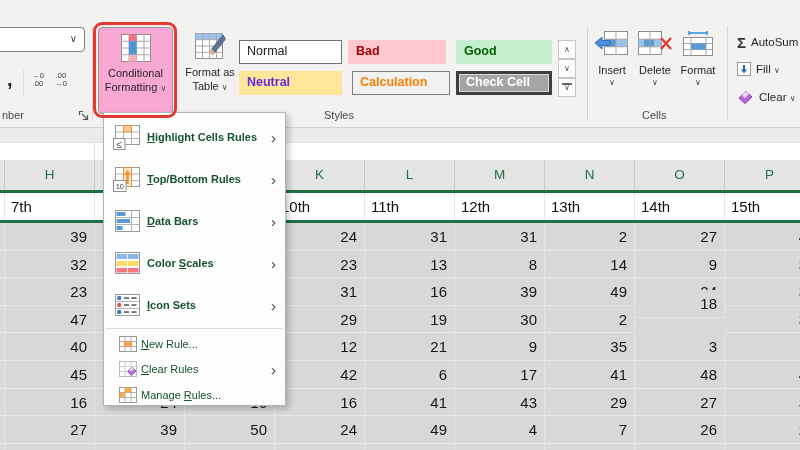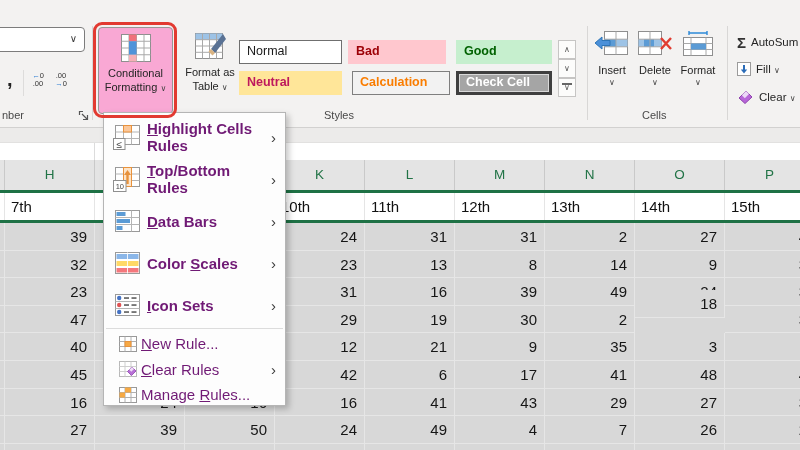--- a/index.html
+++ b/index.html
@@ -48,21 +48,21 @@
   .greenline{position:absolute;left:0;width:800px;height:3px;background:#1e7145;z-index:3;}
   .collabel{position:absolute;top:33px;height:27px;width:90px;box-sizing:border-box;background:#fff;border-right:1px solid #e5e5e5;
             font-size:15px;line-height:27px;color:#111;padding-left:6px;}
   .cell{position:absolute;width:90px;height:27.6px;box-sizing:border-box;background:#d8d8d8;border-right:1px solid #e6e6e6;border-bottom:1px solid #e6e6e6;
         font-size:15px;line-height:27px;color:#161616;text-align:right;padding-right:7px;}
   
   .menu{position:absolute;left:103px;top:112px;width:183px;height:294px;background:#fdfdfd;border:1px solid #b5b5b5;
         box-shadow:3px 3px 6px rgba(0,0,0,.22);z-index:40;box-sizing:border-box;padding-top:3px;}
   .mi{display:flex;align-items:center;height:42px;}
   .mi .micon{flex:0 0 38px;margin-left:5px;display:flex;justify-content:center;align-items:center;}
-  .mlabel{flex:1;font-size:15px;font-weight:700;color:#701a75;}
+  .mlabel{flex:1;font-size:11px;font-weight:700;color:#14532d;}
   .accel{text-decoration:underline;}
   .marrow{margin-right:9px;font-size:15px;color:#3c3c3c;line-height:1;font-weight:400;}
   .mi.small{height:25.5px;}
   .mi.small .micon{flex:0 0 26px;margin-left:11px;}
   .mi.small .mlabel{font-weight:400;}
   .msep{height:1px;background:#dcdcdc;margin:2px 2px;}
 </style>
 </head>
 <body>
 
@@ -196,21 +196,21 @@
         <svg width="17" height="15" viewBox="0 0 17 15">
           <polygon points="2,9 9,2 15,8 8,14.5" fill="#b765d8" stroke="#8e44ad"></polygon>
           <polygon points="4.8,6.2 9,2 12,5 7.8,9.2" fill="#ecd8f7"></polygon>
         </svg>
       </span><span>Clear</span>
       <span class="chev">∨</span>
     </div>
   <div class="chip" style="left: 239px; top: 40px; width: 103px; background: rgb(255, 255, 255); color: rgb(26, 26, 26); border: 1px solid rgb(111, 111, 111); font-weight: 400; box-shadow: rgb(255, 255, 255) 0px 0px 0px 2px inset;">Normal</div>
       <div class="chip" style="left: 348px; top: 40px; width: 98px; background: rgb(255, 199, 206); color: rgb(156, 0, 6); border: 1px solid rgb(255, 199, 206); font-weight: 700;">Bad</div>
       <div class="chip" style="left: 456px; top: 40px; width: 96px; background: rgb(198, 239, 206); color: rgb(0, 97, 0); border: 1px solid rgb(198, 239, 206); font-weight: 700;">Good</div>
-      <div class="chip" style="left: 239px; top: 71px; width: 103px; background: rgb(255, 230, 153); color: #be185d; border: 1px solid rgb(255, 230, 153); font-weight: 700;">Neutral</div>
+      <div class="chip" style="left: 239px; top: 71px; width: 103px; background: rgb(255, 230, 153); color: #6d28d9; border: 1px solid rgb(255, 230, 153); font-weight: 700;">Neutral</div>
       <div class="chip" style="left: 352px; top: 71px; width: 98px; background: rgb(242, 242, 242); color: rgb(250, 125, 0); border: 1px solid rgb(127, 127, 127); font-weight: 700;">Calculation</div>
       <div class="chip" style="left: 456px; top: 71px; width: 96px; background: rgb(165, 165, 165); color: rgb(255, 255, 255); border: 3px solid rgb(63, 63, 63); font-weight: 700; line-height: 17px; box-shadow: rgb(217, 217, 217) 0px 0px 0px 1px inset;">Check Cell</div>
     </div>
 
   <div class="band1"></div>
   <div class="band2">
       <span class="vline"></span>
     </div>
 
   <div class="sheet" id="sheet">

